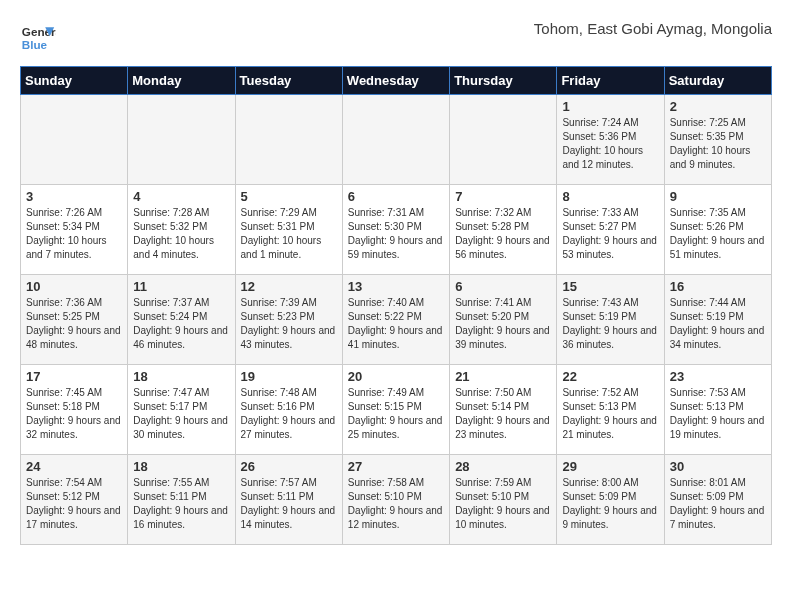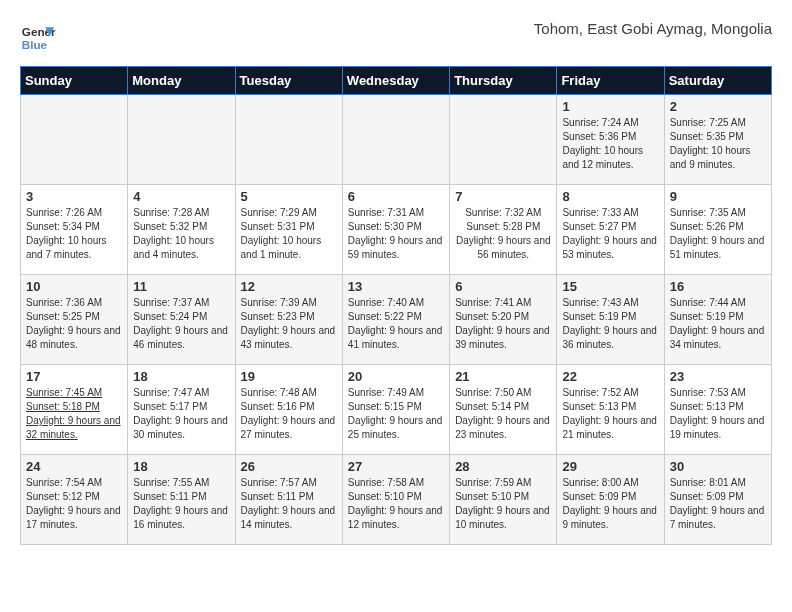--- a/index.html
+++ b/index.html
@@ -148,21 +148,21 @@
 Daylight: 10 hours and 1 minute.</div>
         </td>
         <td>
           <div class="day-number">6</div>
           <div class="day-info" style="white-space: pre-line;">Sunrise: 7:31 AM
 Sunset: 5:30 PM
 Daylight: 9 hours and 59 minutes.</div>
         </td>
         <td>
           <div class="day-number">7</div>
-          <div class="day-info" style="white-space: pre-line; text-align: center;">Sunrise: 7:32 AM
+          <div class="day-info" style="white-space: pre-line;">Sunrise: 7:32 AM
 Sunset: 5:28 PM
 Daylight: 9 hours and 56 minutes.</div>
         </td>
         <td>
           <div class="day-number">8</div>
           <div class="day-info" style="white-space: pre-line;">Sunrise: 7:33 AM
 Sunset: 5:27 PM
 Daylight: 9 hours and 53 minutes.</div>
         </td>
         <td>
@@ -212,21 +212,21 @@
         <td>
           <div class="day-number">16</div>
           <div class="day-info" style="white-space: pre-line;">Sunrise: 7:44 AM
 Sunset: 5:19 PM
 Daylight: 9 hours and 34 minutes.</div>
         </td>
       </tr>
       <tr>
         <td>
           <div class="day-number">17</div>
-          <div class="day-info" style="white-space: pre-line; text-decoration: underline;">Sunrise: 7:45 AM
+          <div class="day-info" style="white-space: pre-line;">Sunrise: 7:45 AM
 Sunset: 5:18 PM
 Daylight: 9 hours and 32 minutes.</div>
         </td>
         <td>
           <div class="day-number">18</div>
           <div class="day-info" style="white-space: pre-line;">Sunrise: 7:47 AM
 Sunset: 5:17 PM
 Daylight: 9 hours and 30 minutes.</div>
         </td>
         <td>

